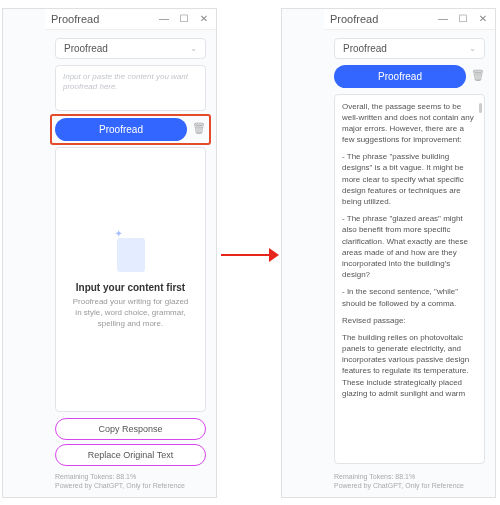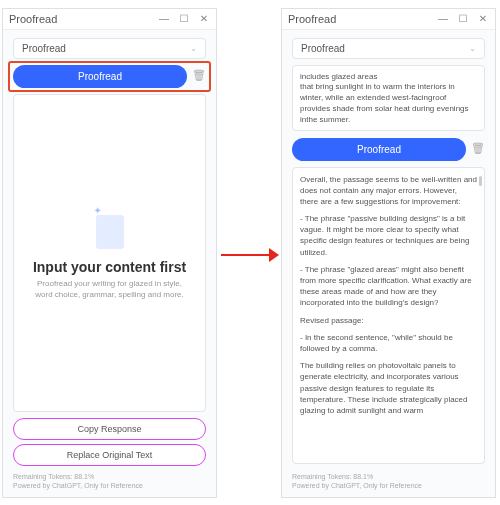--- a/index.html
+++ b/index.html
@@ -13,20 +13,21 @@
       position: relative;
     }
     .panel {
       width: 215px;
       height: 490px;
       border: 1px solid #e0e0e0;
       background: #fafbfc;
       display: flex;
       flex-direction: column;
       position: relative;
+      padding-left: 42px;
     }
     .panel-left { margin-left: 2px; }
     .panel-right { margin-left: 64px; }
     .titlebar {
       display: flex;
       align-items: center;
       justify-content: space-between;
       padding: 4px 6px;
       font-size: 11px;
       color: #666;
@@ -124,21 +125,21 @@
     .empty-state {
       flex: 1;
       display: flex;
       flex-direction: column;
       align-items: center;
       justify-content: center;
       text-align: center;
       padding: 0 6px;
     }
     .empty-title {
-      font-size: 14px;
+      font-size: 10px;
       color: #333;
       font-weight: 600;
       margin: 10px 0 4px;
     }
     .empty-sub {
       font-size: 8px;
       color: #999;
       line-height: 1.35;
     }
     .doc-icon {
@@ -229,20 +230,23 @@
     <div class="win-controls">
       <span class="win-btn">—</span>
       <span class="win-btn">☐</span>
       <span class="win-btn">✕</span>
     </div>
   </div>
   <div class="body">
     <div class="dropdown">
       <span>Proofread</span>
       <span class="chev">⌄</span>
+    </div>
+    <div class="textarea textarea-empty">
+      <span>Input or paste the content you want proofread here.</span>
     </div>
     <div class="proof-row" style="position:relative;">
       <button class="btn-primary">Proofread</button>
       <span class="trash">🗑</span>
       <div class="hl-red" style="left:-5px;top:-4px;right:-5px;bottom:-4px;"></div>
     </div>
     <div class="result-box">
       <div class="empty-state">
         <div class="doc-icon">
           <span class="doc-sparkle">✦</span>
@@ -273,37 +277,32 @@
       <span class="win-btn">—</span>
       <span class="win-btn">☐</span>
       <span class="win-btn">✕</span>
     </div>
   </div>
   <div class="body">
     <div class="dropdown">
       <span>Proofread</span>
       <span class="chev">⌄</span>
     </div>
-    <div class="textarea textarea-filled">
-      <span style="white-space:pre-line;">includes glazed areas
-that bring sunlight in to warm the interiors in winter, while an extended west-facingroof provides shade from solar heat during evenings
-inthe summer.</span>
-    </div>
     <div class="proof-row">
       <button class="btn-primary">Proofread</button>
       <span class="trash">🗑</span>
     </div>
     <div class="result-box" style="padding:6px 7px;">
       <div class="scroll-dot"></div>
       <div class="result-text">
         <p>Overall, the passage seems to be well-written and does not contain any major errors. However, there are a few suggestions for improvement:</p>
         <p>- The phrase "passive building designs" is a bit vague. It might be more clear to specify what specific design features or techniques are being utilized.</p>
         <p>- The phrase "glazed areas" might also benefit from more specific clarification. What exactly are these areas made of and how are they incorporated into the building's design?</p>
+        <p>- In the second sentence, "while" should be followed by a comma.</p>
         <p>Revised passage:</p>
-        <p>- In the second sentence, "while" should be followed by a comma.</p>
         <p>The building relies on photovoltaic panels to generate electricity, and incorporates various passive design features to regulate its temperature. These include strategically placed glazing to admit sunlight and warm</p>
       </div>
     </div>
     <div class="footer">
       <div>Remaining Tokens: 88.1%</div>
       <div>Powered by ChatGPT, Only for Reference</div>
     </div>
   </div>
 </div>
 

